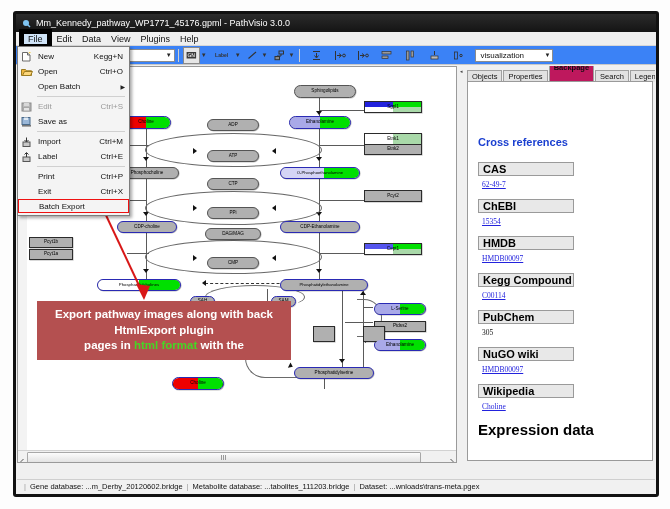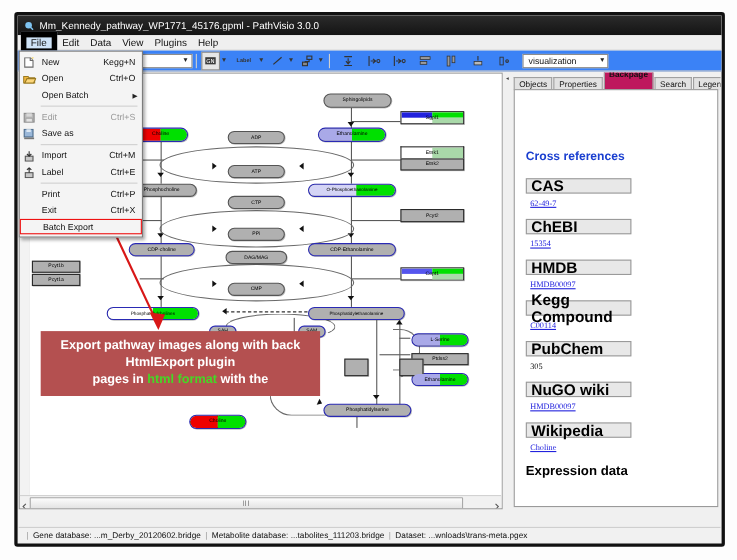--- a/index.html
+++ b/index.html
@@ -211,26 +211,26 @@
     overflow:hidden;
   }
   .panel-left-gutter{
     position:absolute;left:0;top:0;width:7px;bottom:0;background:#f0f0f0;
   }
   .bp-body{position:absolute;left:10px;top:6px;right:4px;bottom:0;margin-top:42px;}
   .bp-h1{color:#1a3fd0;font-weight:bold;font-size:11px;margin:6px 0 14px 0;}
   .xr-label{
     width:96px;height:14px;background:#e8e8e8;border:1px solid #9a9a9a;
     display:flex;align-items:center;padding-left:4px;box-sizing:border-box;
-    font-weight:bold;font-size:14px;color:#000;
+    font-weight:bold;font-size:11px;color:#000;
   }
   .xr-val{font-size:7.5px;margin:4px 0 10px 4px;font-family:Liberation Serif, serif;}
   .xr-val a{color:#2222dd;text-decoration:underline;}
   .xr-val.plain{color:#111;text-decoration:none;}
-  .bp-h2{font-weight:bold;font-size:12px;color:#000;margin-top:4px;}
+  .bp-h2{font-weight:bold;font-size:15px;color:#000;margin-top:4px;}
 
   
   .statusbar{
     position:absolute;left:1px;right:1px;bottom:1px;height:14px;
     background:#f1f1f1;border-top:1px solid #cfcfcf;
     display:flex;align-items:center;font-size:7.5px;color:#111;
     padding-left:3px;box-sizing:border-box;
   }
   .statusbar .sep{color:#999;margin:0 4px;}
 </style>

